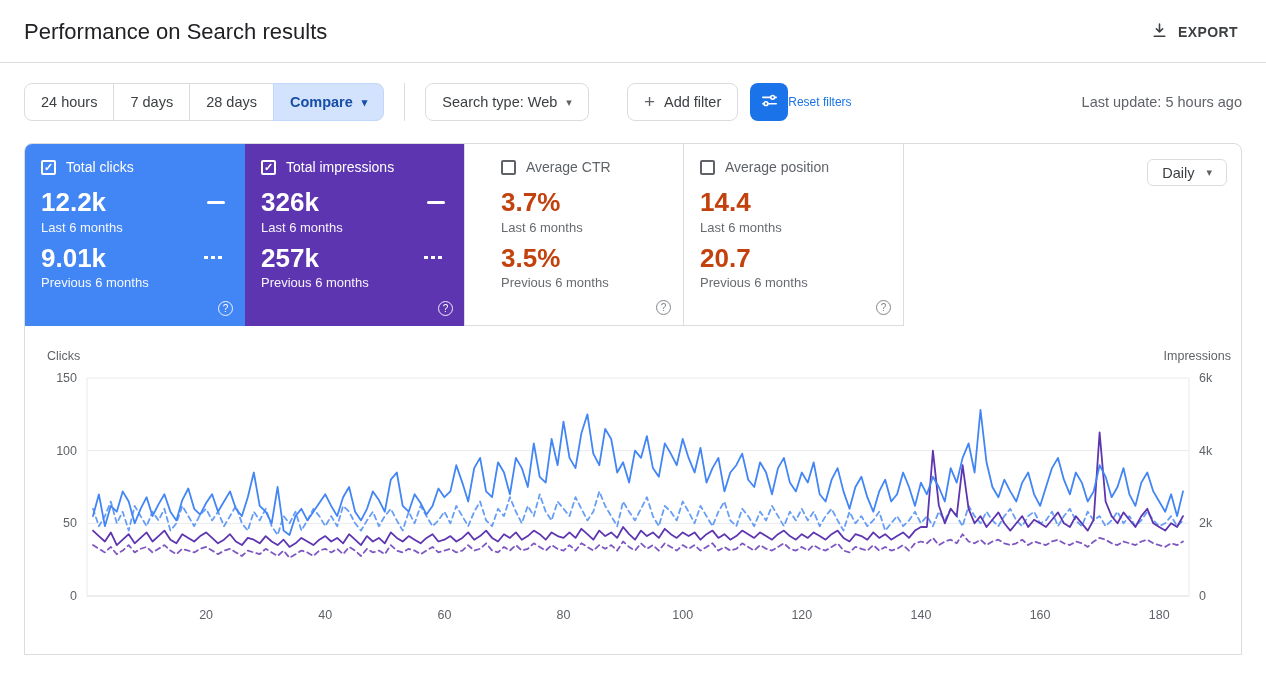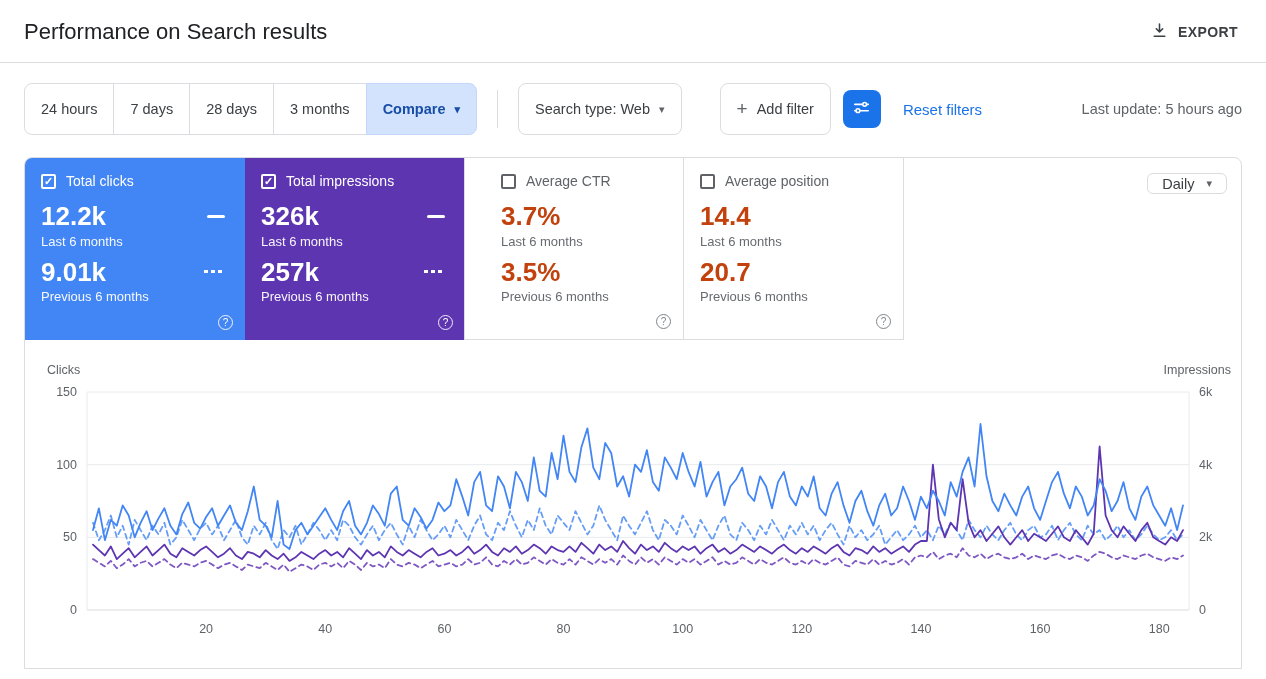--- a/index.html
+++ b/index.html
@@ -11,35 +11,35 @@
   }
   
   .header { display:flex; justify-content:space-between; align-items:center; padding:16px 24px 14px 24px;text-align:right; }
   .page-title { font-size:22px; font-weight:400; color:#202124; }
   .export-btn { display:flex; align-items:center; gap:10px; font-size:14px; font-weight:700;
     letter-spacing:.4px; color:#3c4043; cursor:pointer; padding:6px 4px; }
   .hdr-divider { border-bottom:1px solid #dadce0; }
 
   
   .filterbar { display:flex; align-items:center; padding:20px 24px 12px 24px; }
-  .chip { height:52px; display:flex; align-items:center; gap:9px; padding:0 16px;
+  .chip { height:38px; display:flex; align-items:center; gap:9px; padding:0 16px;
     border:1px solid #dadce0; background:#fff; color:#3c4043; font-size:14.5px;
     cursor:pointer; margin-left:-1px; white-space:nowrap; }
   .group { display:flex; }
   .group .chip:first-child { border-radius:8px 0 0 8px; margin-left:0; }
   .group .chip:last-child { border-radius:0 8px 8px 0; }
   .chip.selected { background:#d3e3fd; border-color:#c2d7fb; color:#174ea6; font-weight:600; }
   .chip.standalone { border-radius:8px; margin-left:0; }
   .caret { font-size:11px; color:#5f6368; line-height:1; }
   .chip.selected .caret { color:#174ea6; }
   .vsep { width:1px; height:38px; background:#dadce0; margin:0 20px; }
   .plus { font-size:19px; color:#5f6368; line-height:1; margin-top:-2px; }
   .filter-icon-btn { width:38px; height:38px; margin-left:12px; border-radius:8px;
     background:#1a73e8; display:flex; align-items:center; justify-content:center; cursor:pointer; flex:none; }
-  .reset-link { margin-left:22px; color:#1a73e8; font-size:15px; cursor:pointer; white-space:nowrap; }
+  .reset-link { color:#1a73e8; font-size:12px; cursor:pointer; white-space:nowrap; }
   .last-update { margin-left:auto; color:#5f6368; font-size:14.5px; white-space:nowrap; padding-right:0;padding-left:40px; }
 
   
   .panel { margin:10px 24px 0 24px; border:1px solid #dadce0; border-radius:8px 8px 0 0;
     background:#fff; position:relative; overflow:hidden; }
   .cards-row { display:flex; }
   .card { width:220px; height:182px; padding:15px 16px; position:relative; flex:none; cursor:pointer; }
   .card.blue { background:#4285f4; color:#fff; }
   .card.purple { background:#5e35b1; color:#fff; }
   .card.plain { background:#fff; color:#5f6368; border-right:1px solid #dadce0; border-bottom:1px solid #dadce0; }
@@ -58,21 +58,21 @@
   .card.plain .caption { color:#5f6368; }
   .legend { flex:none; margin-right:4px; }
   .legend.solid { width:18px; height:3px; background:#fff; border-radius:2px; }
   .legend.dashed { width:21px; height:3px;
     background:repeating-linear-gradient(90deg,#fff 0 4px,transparent 4px 7px); }
   .help { position:absolute; right:12px; bottom:10px; width:15px; height:15px; border-radius:50%;
     font-size:10px; display:flex; align-items:center; justify-content:center; cursor:pointer; }
   .card.blue .help, .card.purple .help { border:1.5px solid rgba(255,255,255,.9); color:#fff; }
   .card.plain .help { border:1.5px solid #80868b; color:#80868b; }
 
-  .daily-btn { position:absolute; top:15px; right:14px; height:21px; display:flex; align-items:center;
+  .daily-btn { position:absolute; top:15px; right:14px; height:27px; display:flex; align-items:center;
     gap:12px; padding:0 14px; border:1px solid #dadce0; border-radius:6px; background:#fff;
     font-size:14.5px; color:#3c4043; cursor:pointer; }
 
   .chart-wrap { width:1216px; height:328px; }
   svg text { font-family:"Liberation Sans", sans-serif; }
 </style>
 </head>
 <body>
 
 <div class="header">
@@ -92,23 +92,20 @@
 <div class="filterbar">
   <div class="group">
     <div class="chip">
       <span>24 hours</span>
     </div>
     <div class="chip">
       <span>7 days</span>
     </div>
     <div class="chip">
       <span>28 days</span>
-    </div>
-    <div class="chip">
-      <span>3 months</span>
     </div>
     <div class="chip selected">
       <span>Compare</span>
       <span class="caret">▾</span>
     </div>
   </div>
 
   <div class="vsep"></div>
 
   <div class="chip standalone">

